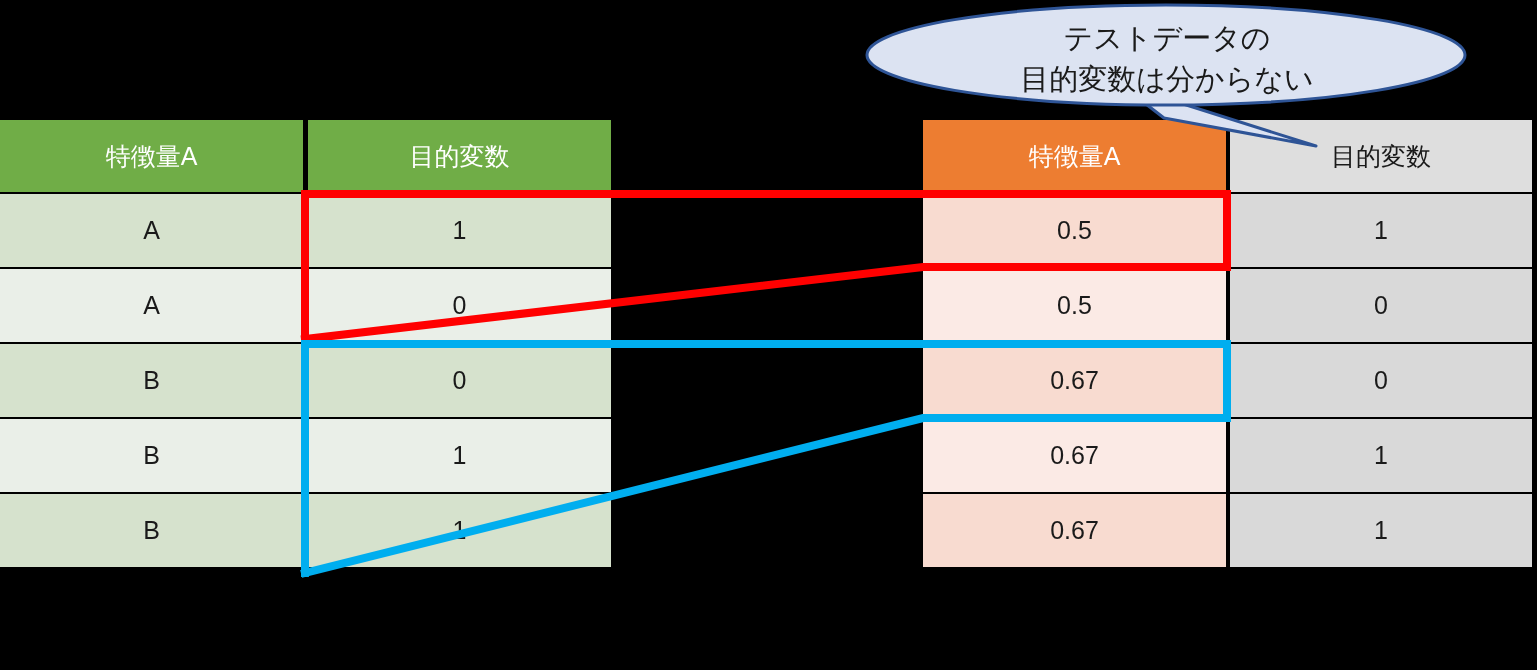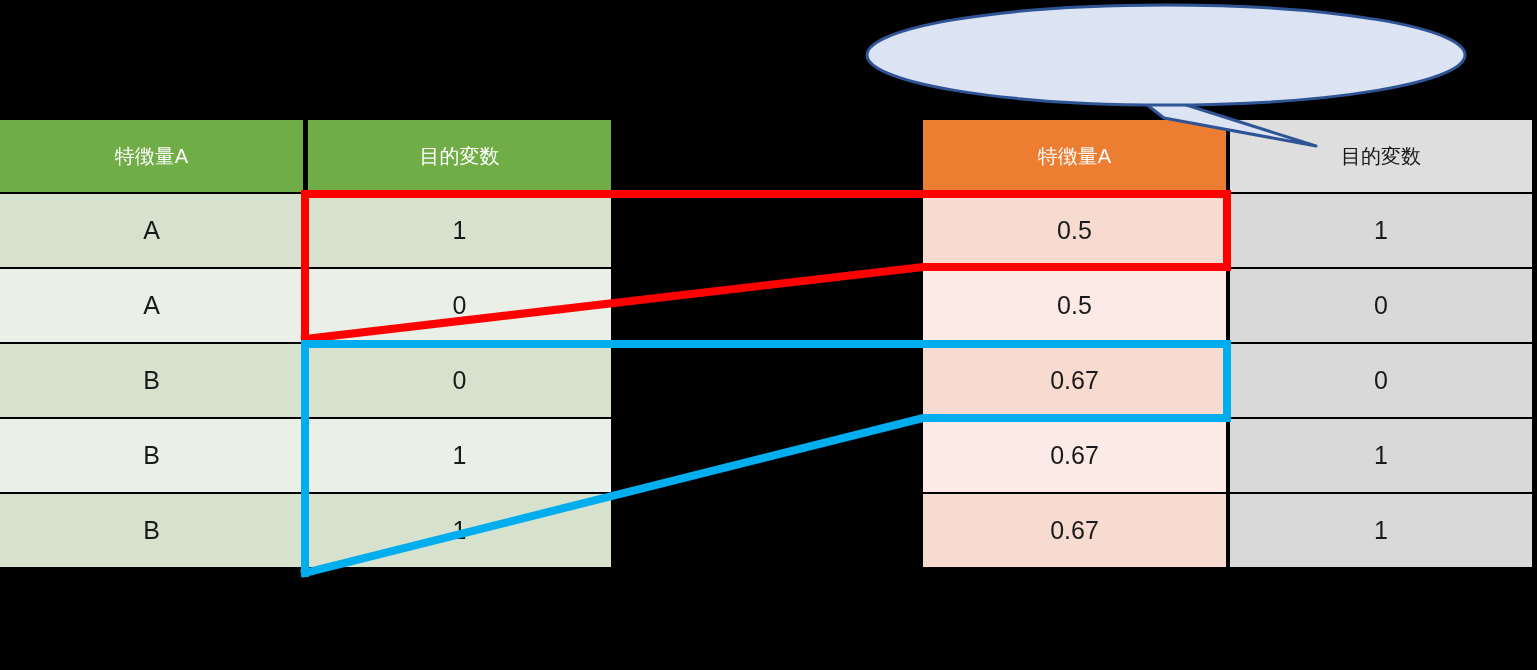--- a/index.html
+++ b/index.html
@@ -32,21 +32,21 @@
     display: flex;
     align-items: center;
     justify-content: center;
     font-size: 25px;
     color: #1a1a1a;
     line-height: 1;
     white-space: nowrap;
   }
   .cell.header {
     color: #ffffff;
-    font-size: 20px;
+    font-size: 25px;
   }
   .cell.header.grey-head {
     color: #1a1a1a;
   }
 
   
   #train-table { left: 0px; top: 120px; width: 611px; }
   #train-table .col-feat { width: 303px; }
   #train-table .col-target { width: 303px; margin-left: 5px; }
   #train-table .tbl-row { height: 73px; margin-bottom: 2px; }
@@ -156,15 +156,17 @@
 
     <polyline id="hl-blue" class="hit" points="305,573 305,344 1227,344 1227,418 923,418 305,573" fill="none" stroke="#00AEEF" stroke-width="8" stroke-linejoin="miter" stroke-linecap="square"></polyline>
   </svg>
 
   <div id="callout">
     <svg width="606" height="148" viewBox="0 0 606 148">
 
       <path d="M 256 82 L 452 144 L 300 116 Z" fill="#DCE3F2" stroke="#2E5496" stroke-width="3" stroke-linejoin="round"></path>
       <ellipse cx="302" cy="53" rx="299" ry="50" fill="#DCE3F2" stroke="#2E5496" stroke-width="3"></ellipse>
     </svg>
+    <div id="callout-text" style="color: rgb(26, 26, 26);">テストデータの
+目的変数は分からない</div>
   </div>
 
 </div>
 
 </body></html>

